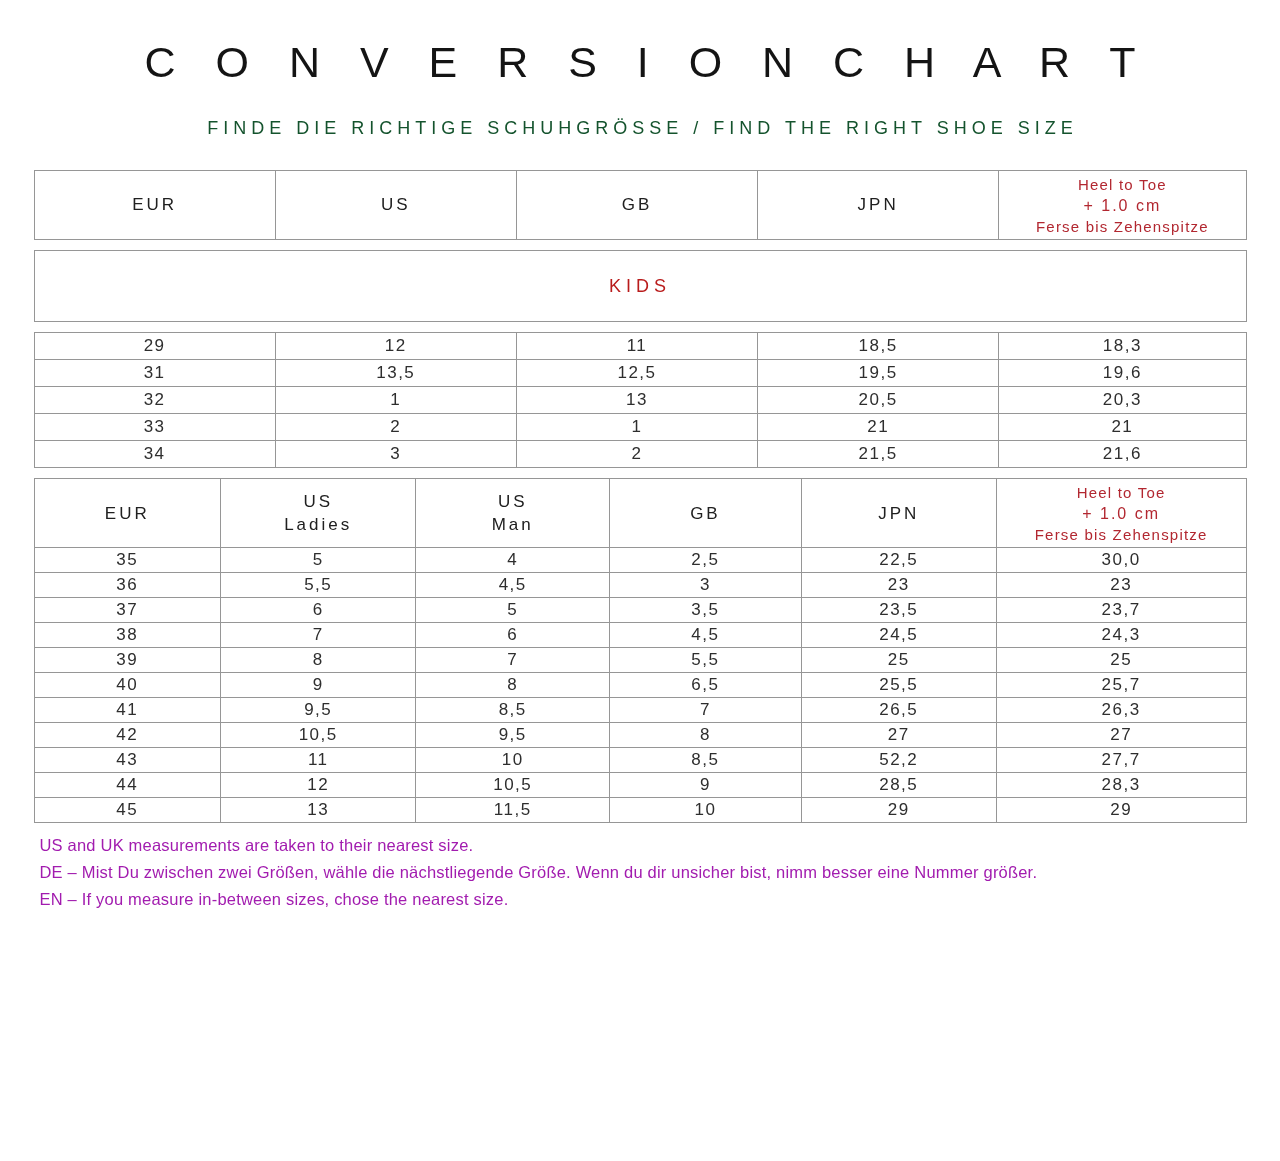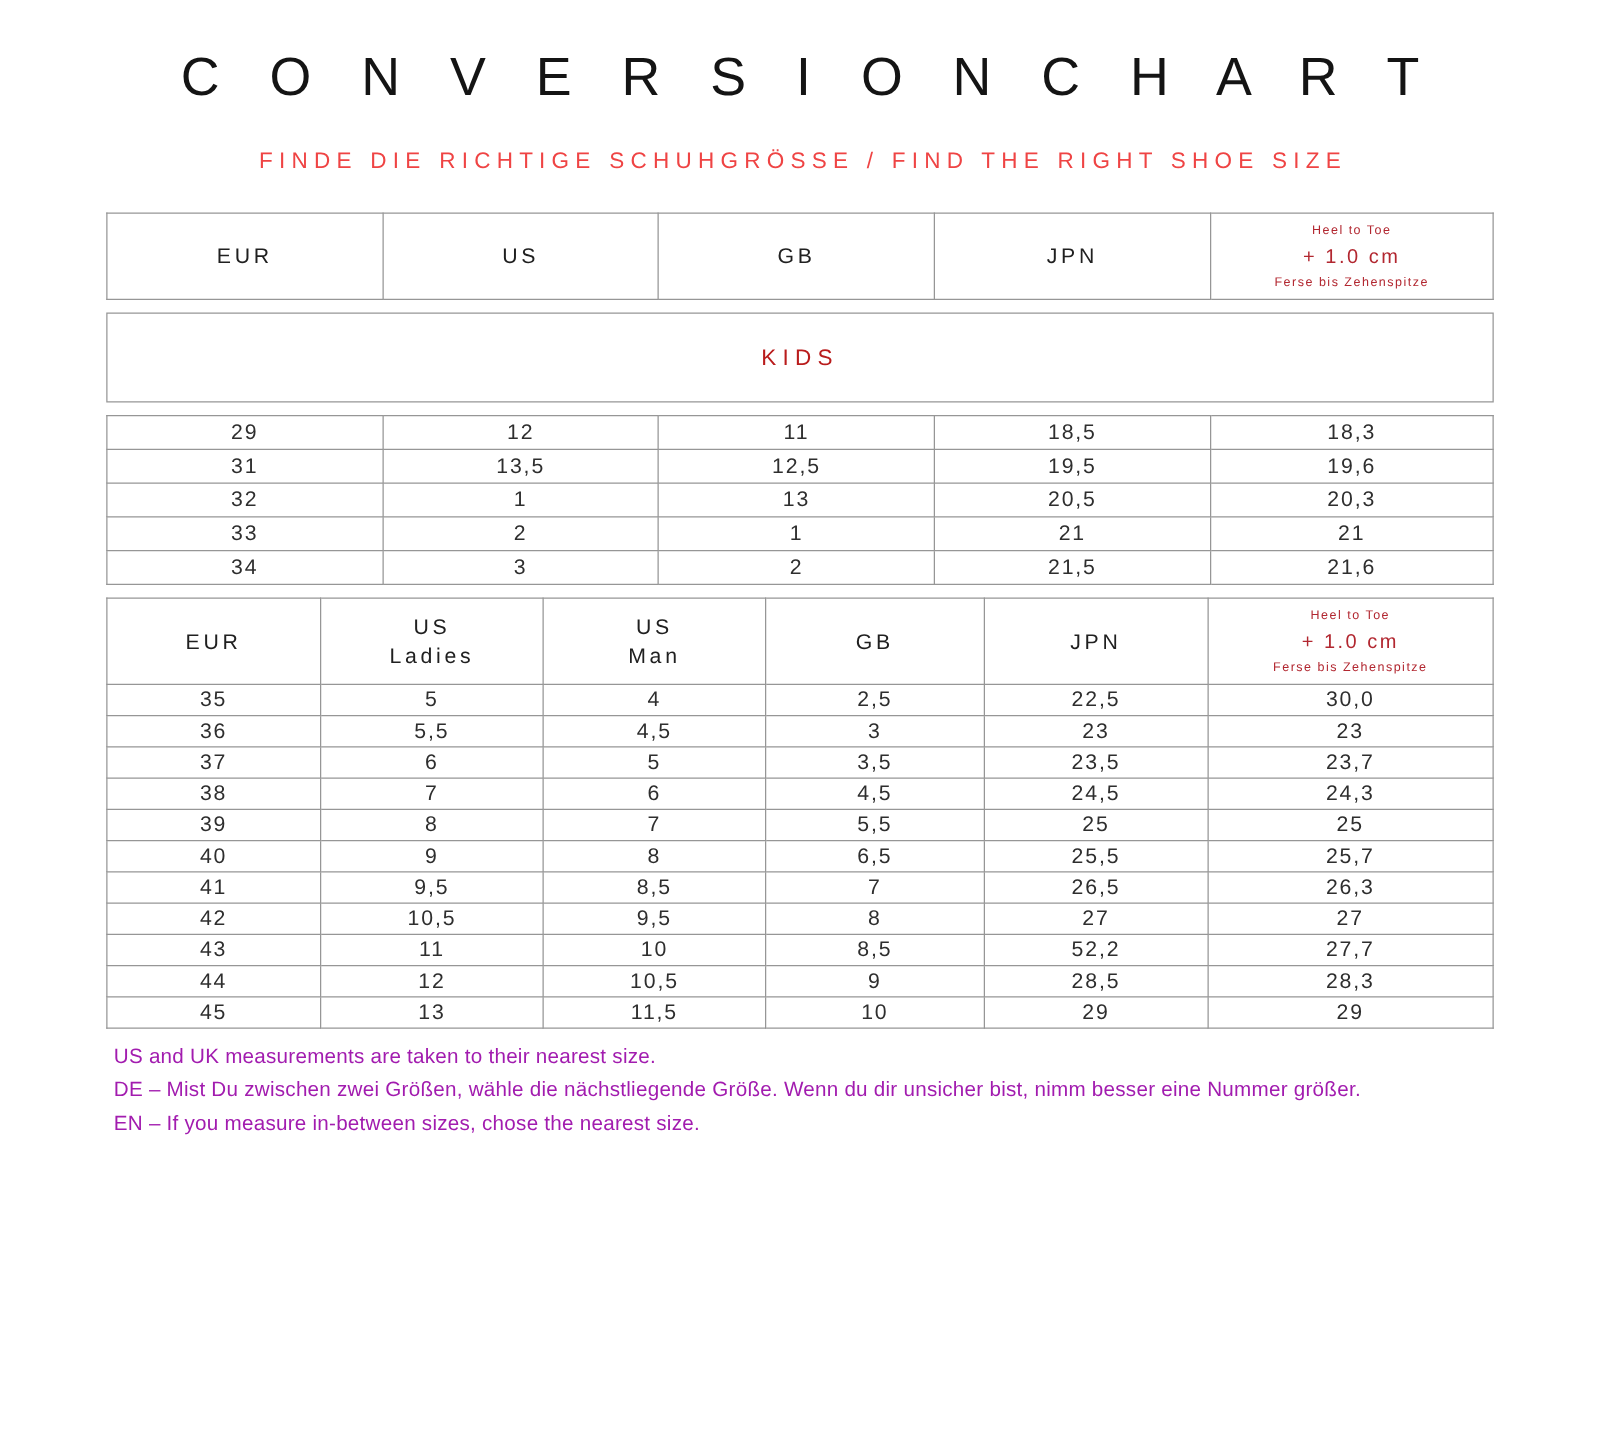--- a/index.html
+++ b/index.html
@@ -3,42 +3,42 @@
 <meta charset="utf-8">
 <style>
   html, body {
     margin: 0;
     padding: 0;
     background: #ffffff;
     font-family: "Liberation Sans", sans-serif;
     color: #222;
   }
   .page {
-    width: 1110px;
+    width: 1213px;
     margin: 0 auto;
     padding-top: 38px;
   }
   .title {
     margin: 0;
     text-align: center;
     font-size: 43px;
     font-weight: 500;
     letter-spacing: 14px;
     text-indent: 14px;
     color: #141414;
     white-space: nowrap;
   }
   .subtitle {
     margin-top: 31px;
     text-align: center;
     font-size: 18px;
     font-weight: 500;
     letter-spacing: 5px;
     text-indent: 5px;
-    color: #ef4444;
+    color: #14532d;
     white-space: nowrap;
   }
   .tbl {
     width: 100%;
     border-collapse: collapse;
     table-layout: fixed;
   }
   .tbl th, .tbl td {
     border: 1px solid var(--border, #969696);
     text-align: center;
@@ -75,21 +75,21 @@
   }
   .adults-tbl { margin-top: 10px; }
   .adults-tbl td {
     height: 24px;
     font-size: 17px;
     letter-spacing: 1.5px;
     color: #2e2e2e;
   }
   .heel-cell { color: var(--accent, #b22730); }
   .heel-l1, .heel-l3 {
-    font-size: 10px;
+    font-size: 15px;
     font-weight: 400;
     letter-spacing: 1.2px;
     line-height: 21px;
     color: var(--accent, #b22730);
   }
   .heel-l2 {
     font-size: 16px;
     font-weight: 400;
     letter-spacing: 2px;
     line-height: 21px;

